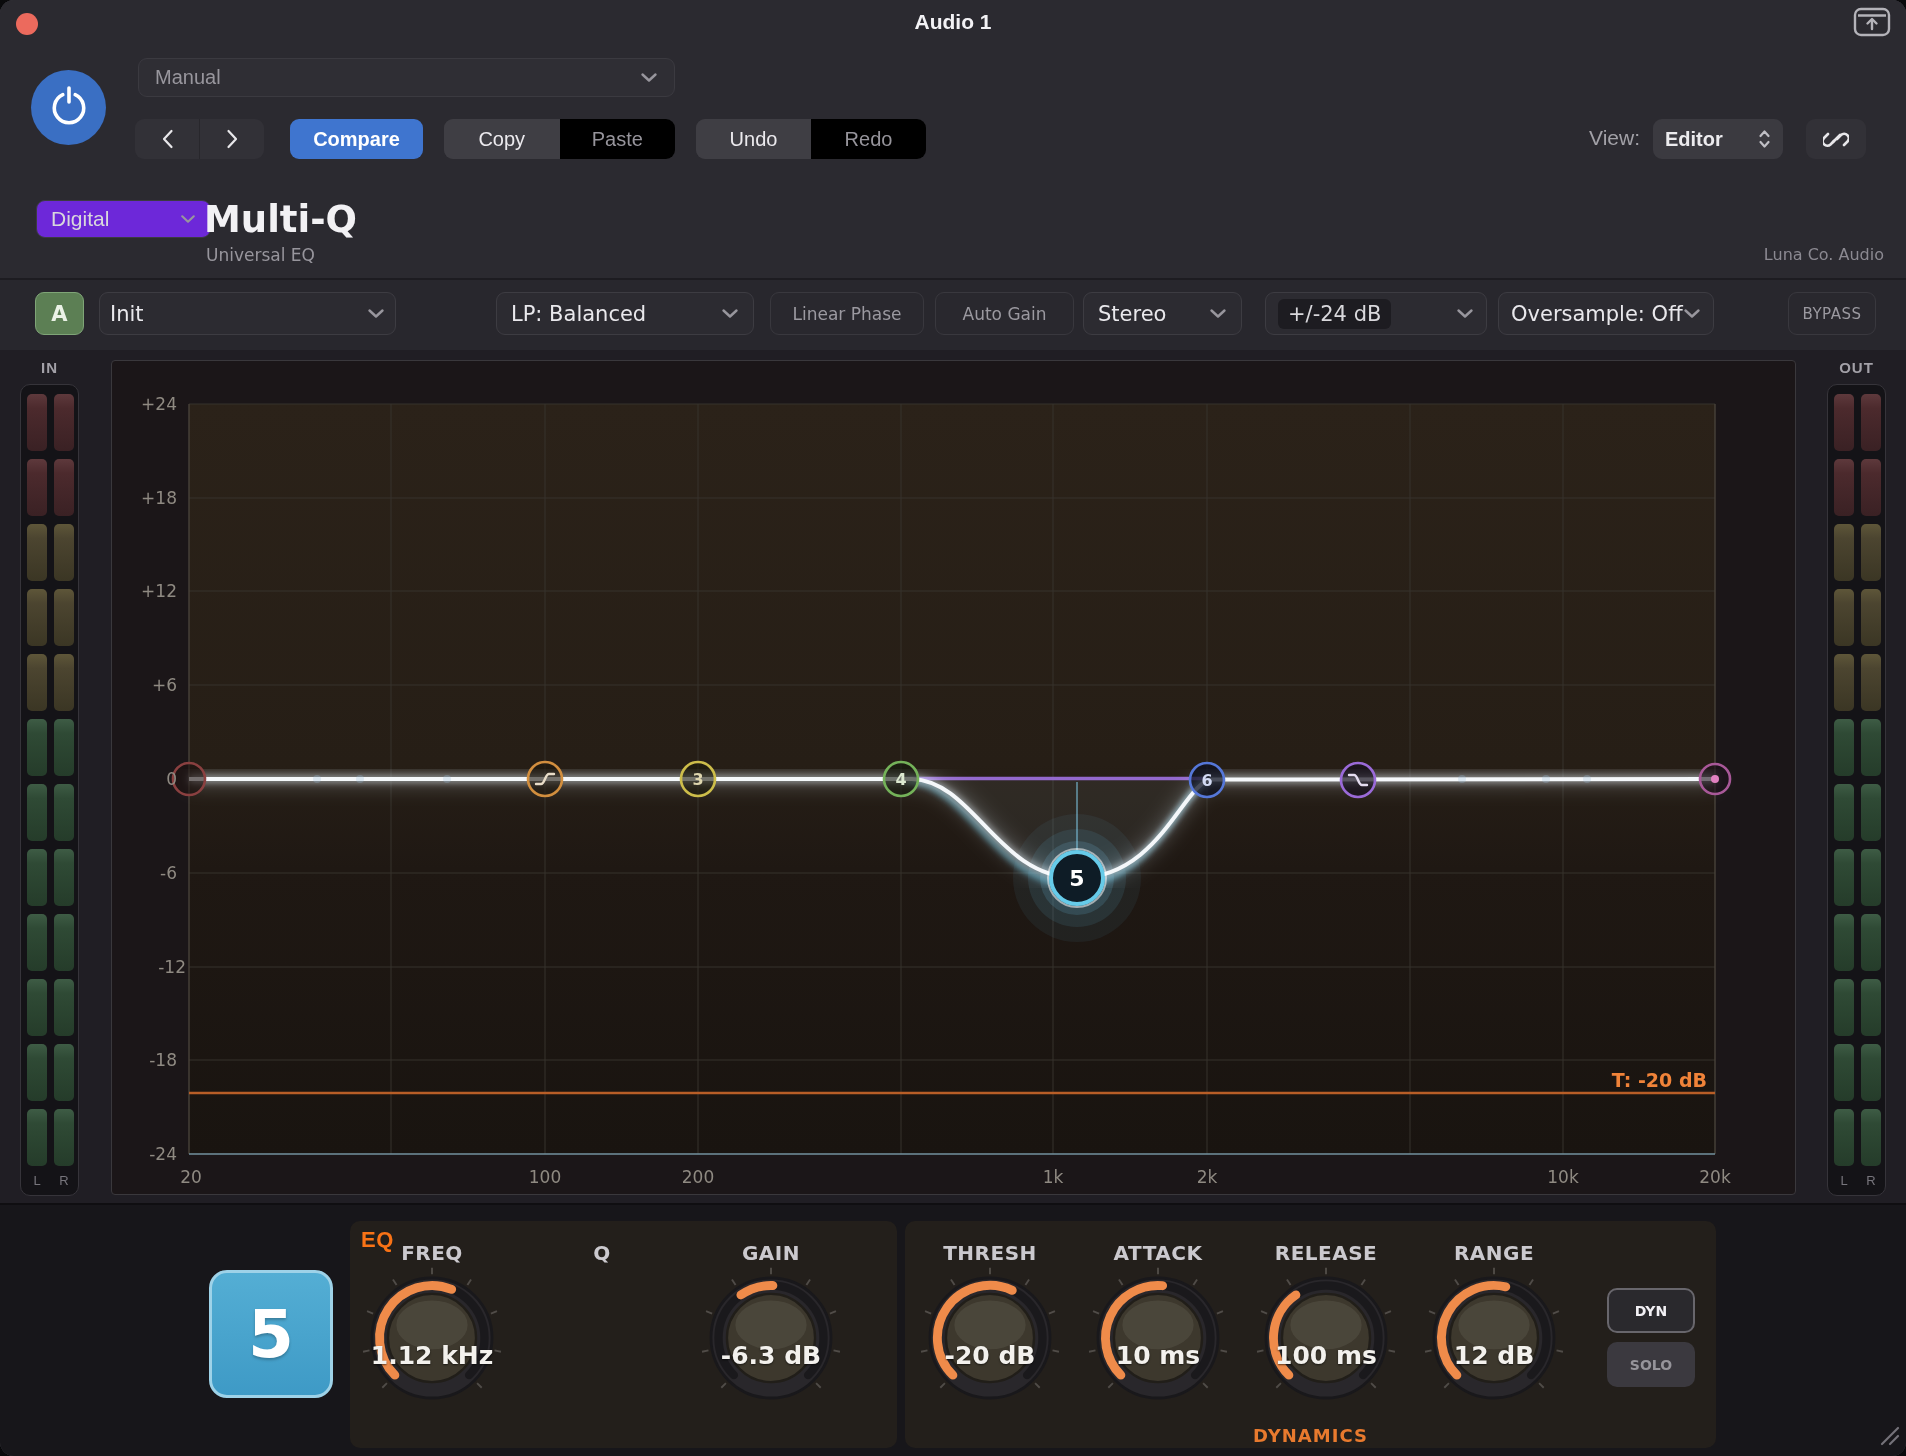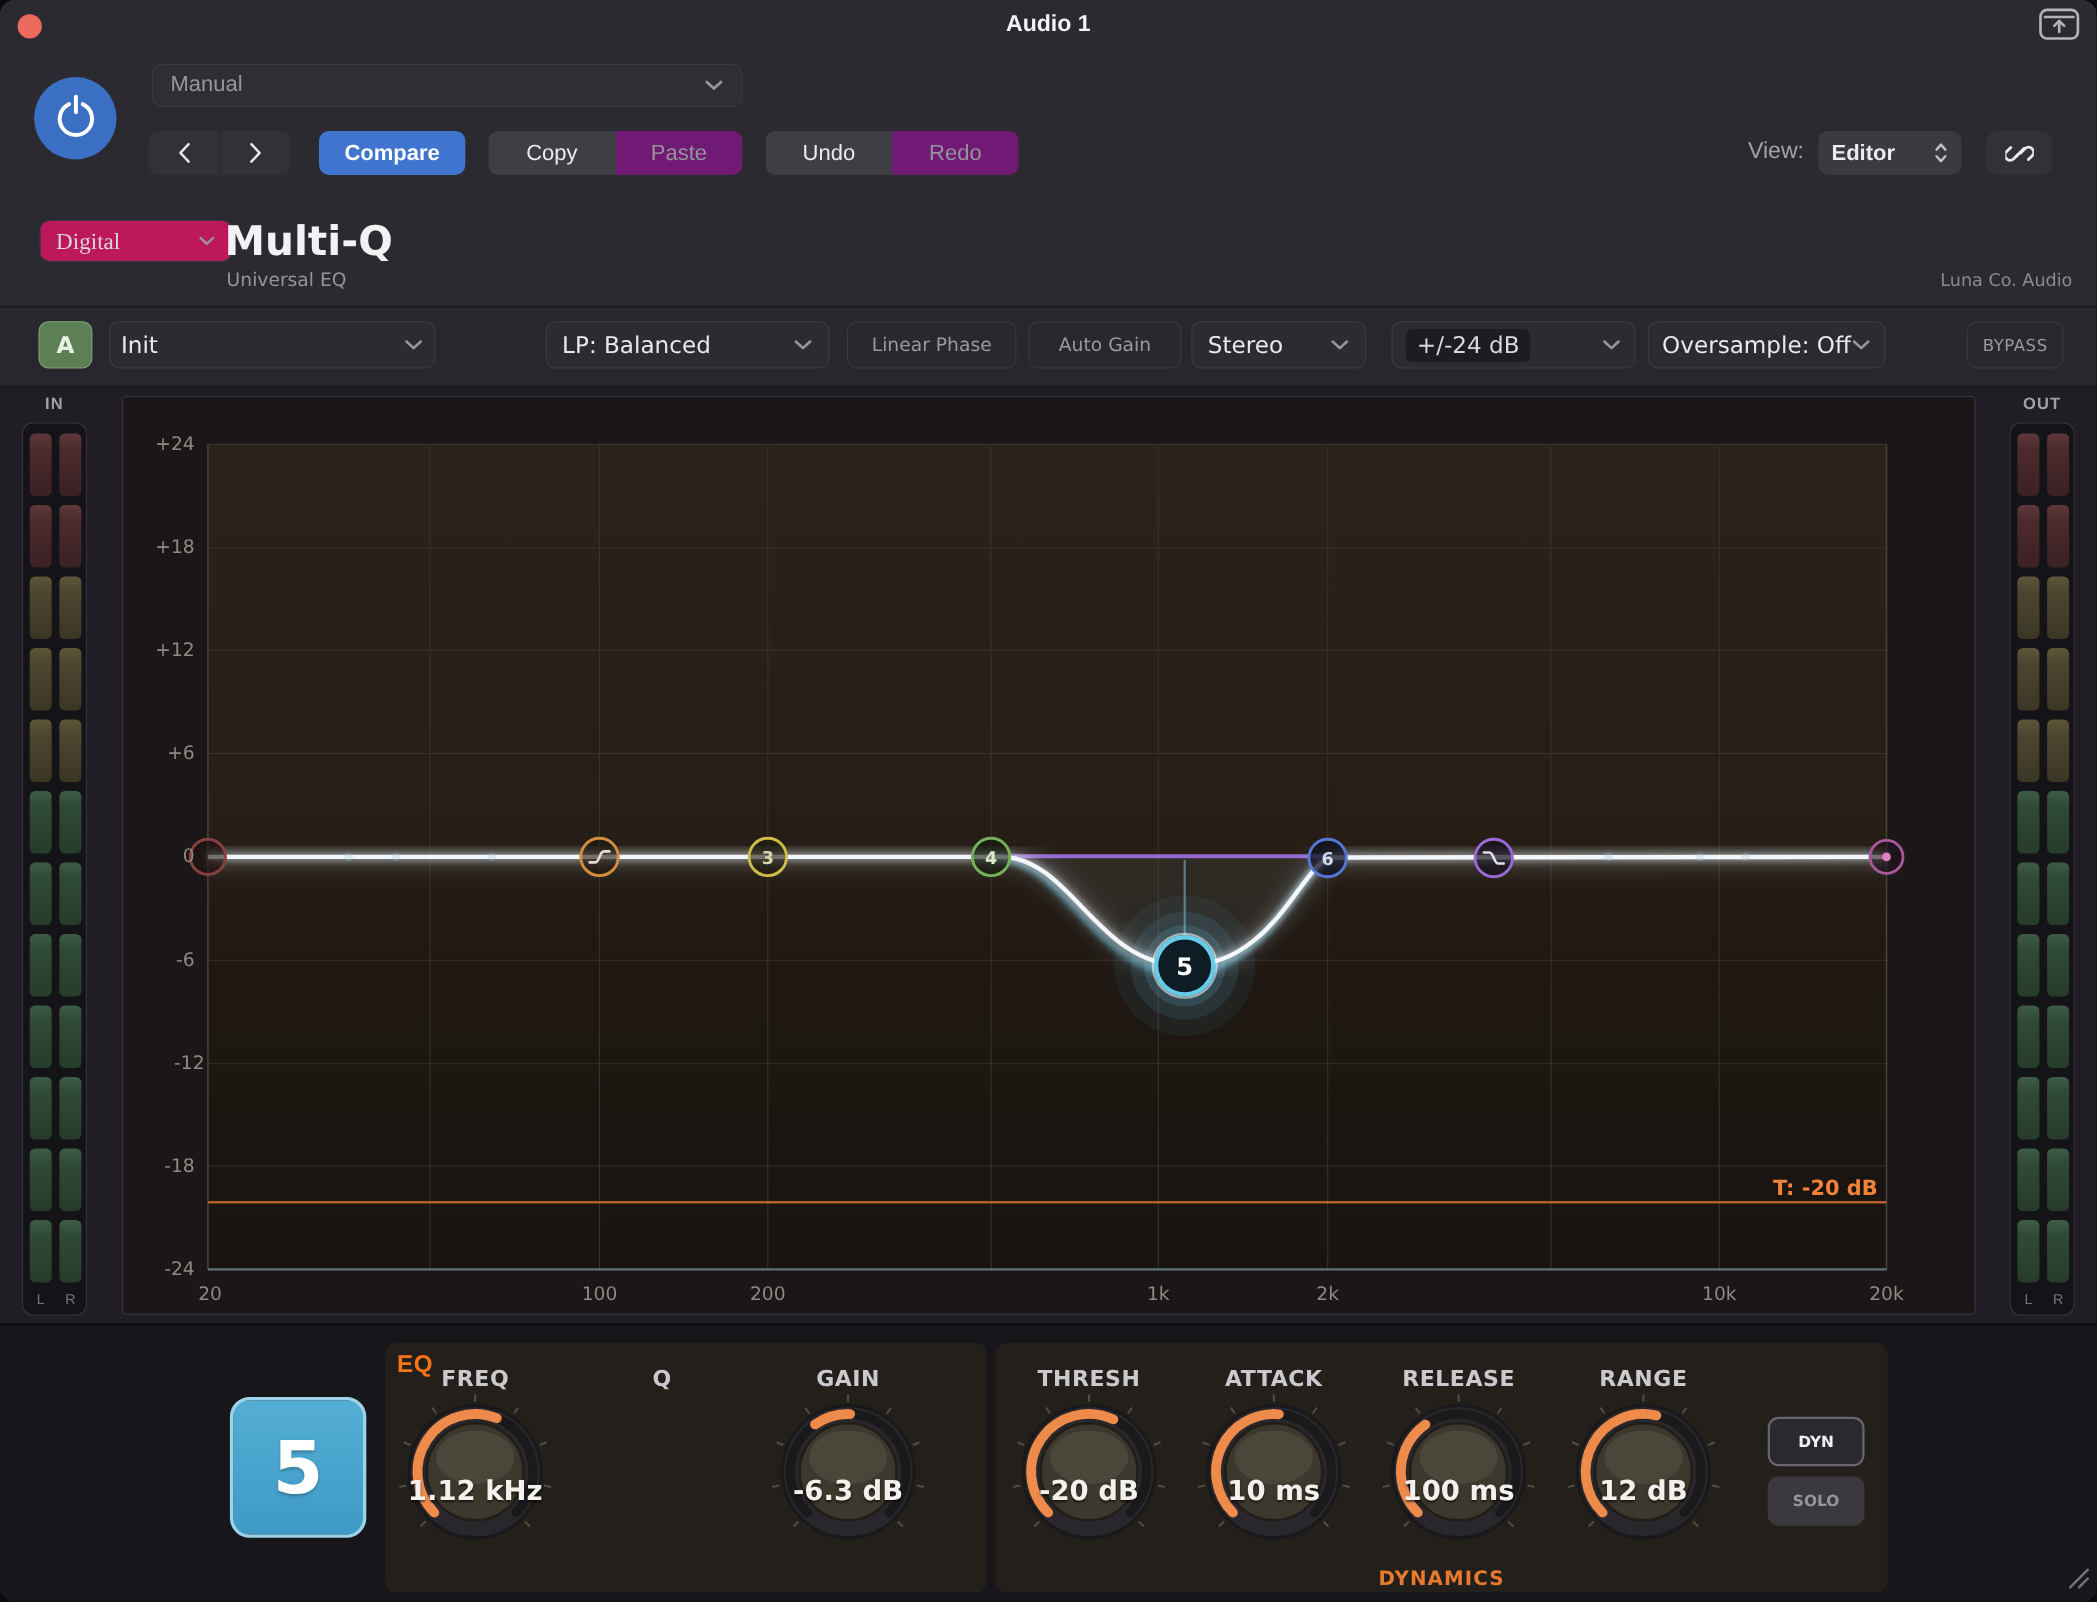--- a/index.html
+++ b/index.html
@@ -11,21 +11,21 @@
   
   .chrome{position:absolute;left:0;top:0;width:1906px;height:278px;background:#2b2a30;}
   .traffic{position:absolute;left:16px;top:13px;width:22px;height:22px;border-radius:50%;background:#ec6a5d;}
   .win-title{position:absolute;left:0;top:10px;width:1906px;text-align:center;font-size:21px;font-weight:bold;color:#f3f2f5;}
   .popout{position:absolute;left:1853px;top:7px;width:38px;height:30px;color:#b4b3b9;}
   .btn{position:absolute;display:flex;align-items:center;justify-content:center;border-radius:9px;
        font-size:20px;color:#ecebee;background:#323137;}
   .seg2{display:flex;padding:0;overflow:hidden;}
   .seg2>div{flex:1;display:flex;align-items:center;justify-content:center;height:100%;}
   .seg-light{background:#3f3e44;color:#eceaee;}
-  .seg-dark{background:#701a75;color:#96949b;text-align:center;}
+  .seg-dark{background:#000000;color:#96949b;text-align:center;}
   .blue{background:#3f75cf;color:#fff;font-weight:600;}
   .power{position:absolute;left:31px;top:70px;width:75px;height:75px;border-radius:50%;background:#3a6fc3;
          display:flex;align-items:center;justify-content:center;}
   .dd-chevron{margin-left:auto;}
   .gray-text{color:#98969d;}
   .view-label{position:absolute;left:1544px;top:126px;width:96px;text-align:right;font-size:21px;color:#a2a1a7;}
   .header-divider{position:absolute;left:0;top:278px;width:1906px;height:2px;background:#1d1c21;}
 
   
   .plugin-title{position:absolute;left:204px;top:198px;font-size:37px;font-weight:bold;color:#f2f1f4;font-family:"DejaVu Sans","Liberation Sans",sans-serif;}
@@ -160,21 +160,21 @@
     <div class="btn" style="left:1806px;top:119px;width:60px;height:40px;background:#323137;">
       <svg width="26" height="26" viewBox="0 0 26 26">
         <g stroke="#e8e7ea" stroke-width="2.6" fill="none" stroke-linecap="round">
           <path d="M11,15 L7.5,18.5 a4.6,4.6 0 0 1 -6.5,-6.5 L5,8"></path>
           <path d="M15,11 L18.5,7.5 a4.6,4.6 0 0 0 -6.5,-6.5 L8,5" transform="translate(6,8)"></path>
           <line x1="10" y1="16" x2="17" y2="9"></line>
         </g>
       </svg>
     </div>
 
-    <div class="btn" style="left:36px;top:200px;width:175px;height:38px;background:#be185d;border:1px solid #3c3b41;justify-content:flex-start;padding:0 14px;font-size:21px;font-family:Liberation Serif, serif;">
+    <div class="btn" style="left:36px;top:200px;width:175px;height:38px;background:#6d28d9;border:1px solid #3c3b41;justify-content:flex-start;padding:0 14px;font-size:21px;">
       <span style="color:#d9d8dc;">Digital</span>
       <svg class="dd-chevron" width="16" height="10" viewBox="0 0 18 11">
         <path d="M2.5,2.5 L9,8.5 L15.5,2.5" fill="none" stroke="#98969d" stroke-width="2.4" stroke-linecap="round" stroke-linejoin="round"></path>
       </svg>
     </div>
     <div class="plugin-title">Multi-Q</div>
     <div class="plugin-sub">Universal EQ</div>
     <div class="brand">Luna Co. Audio</div>
   </div>
   <div class="header-divider"></div>

